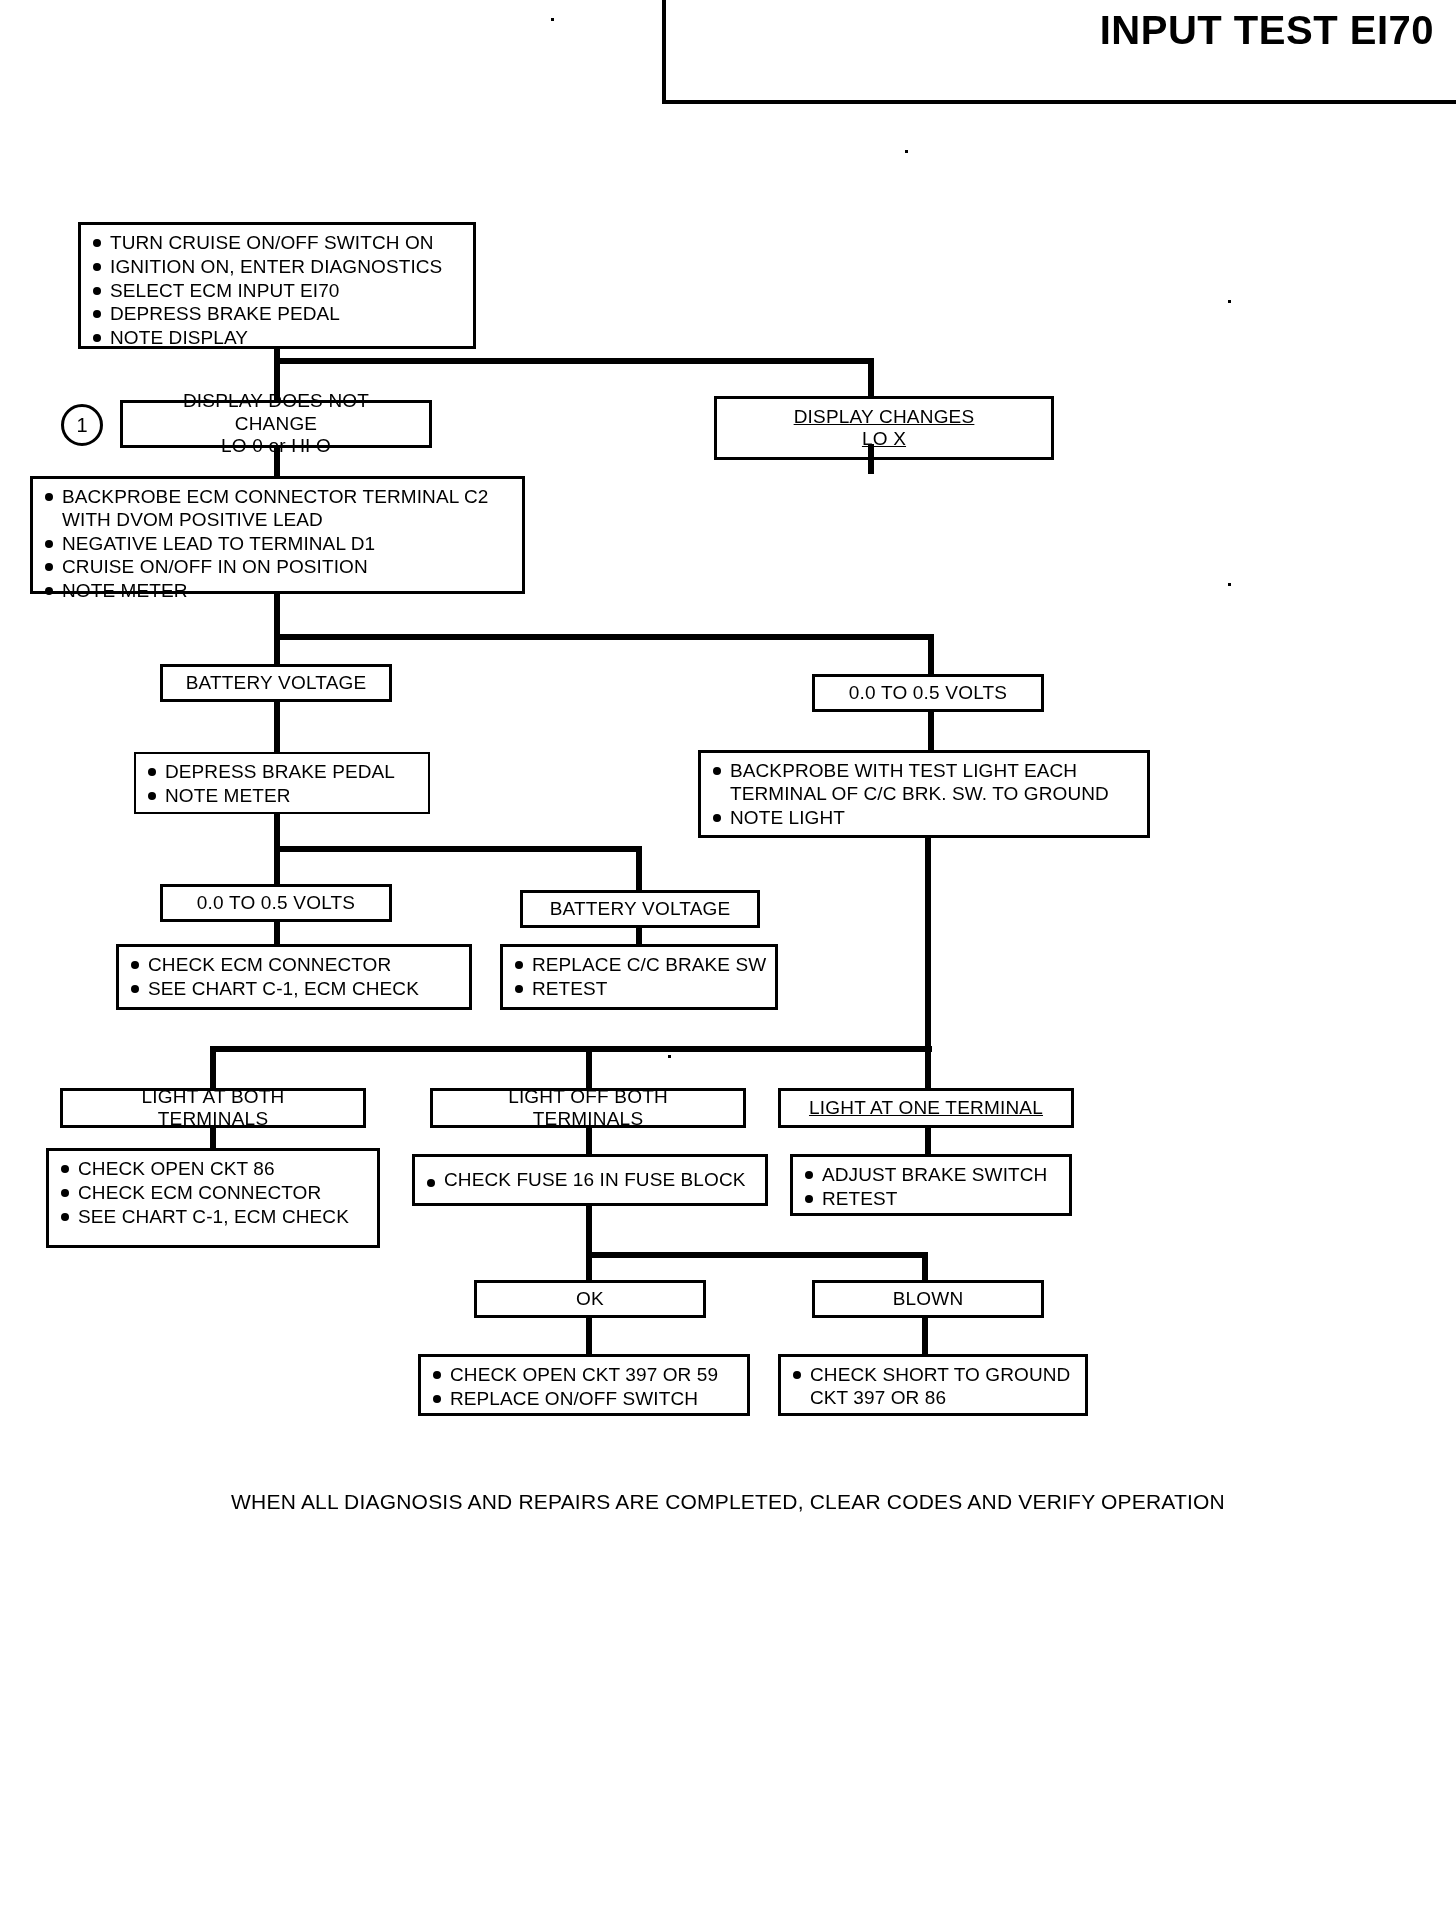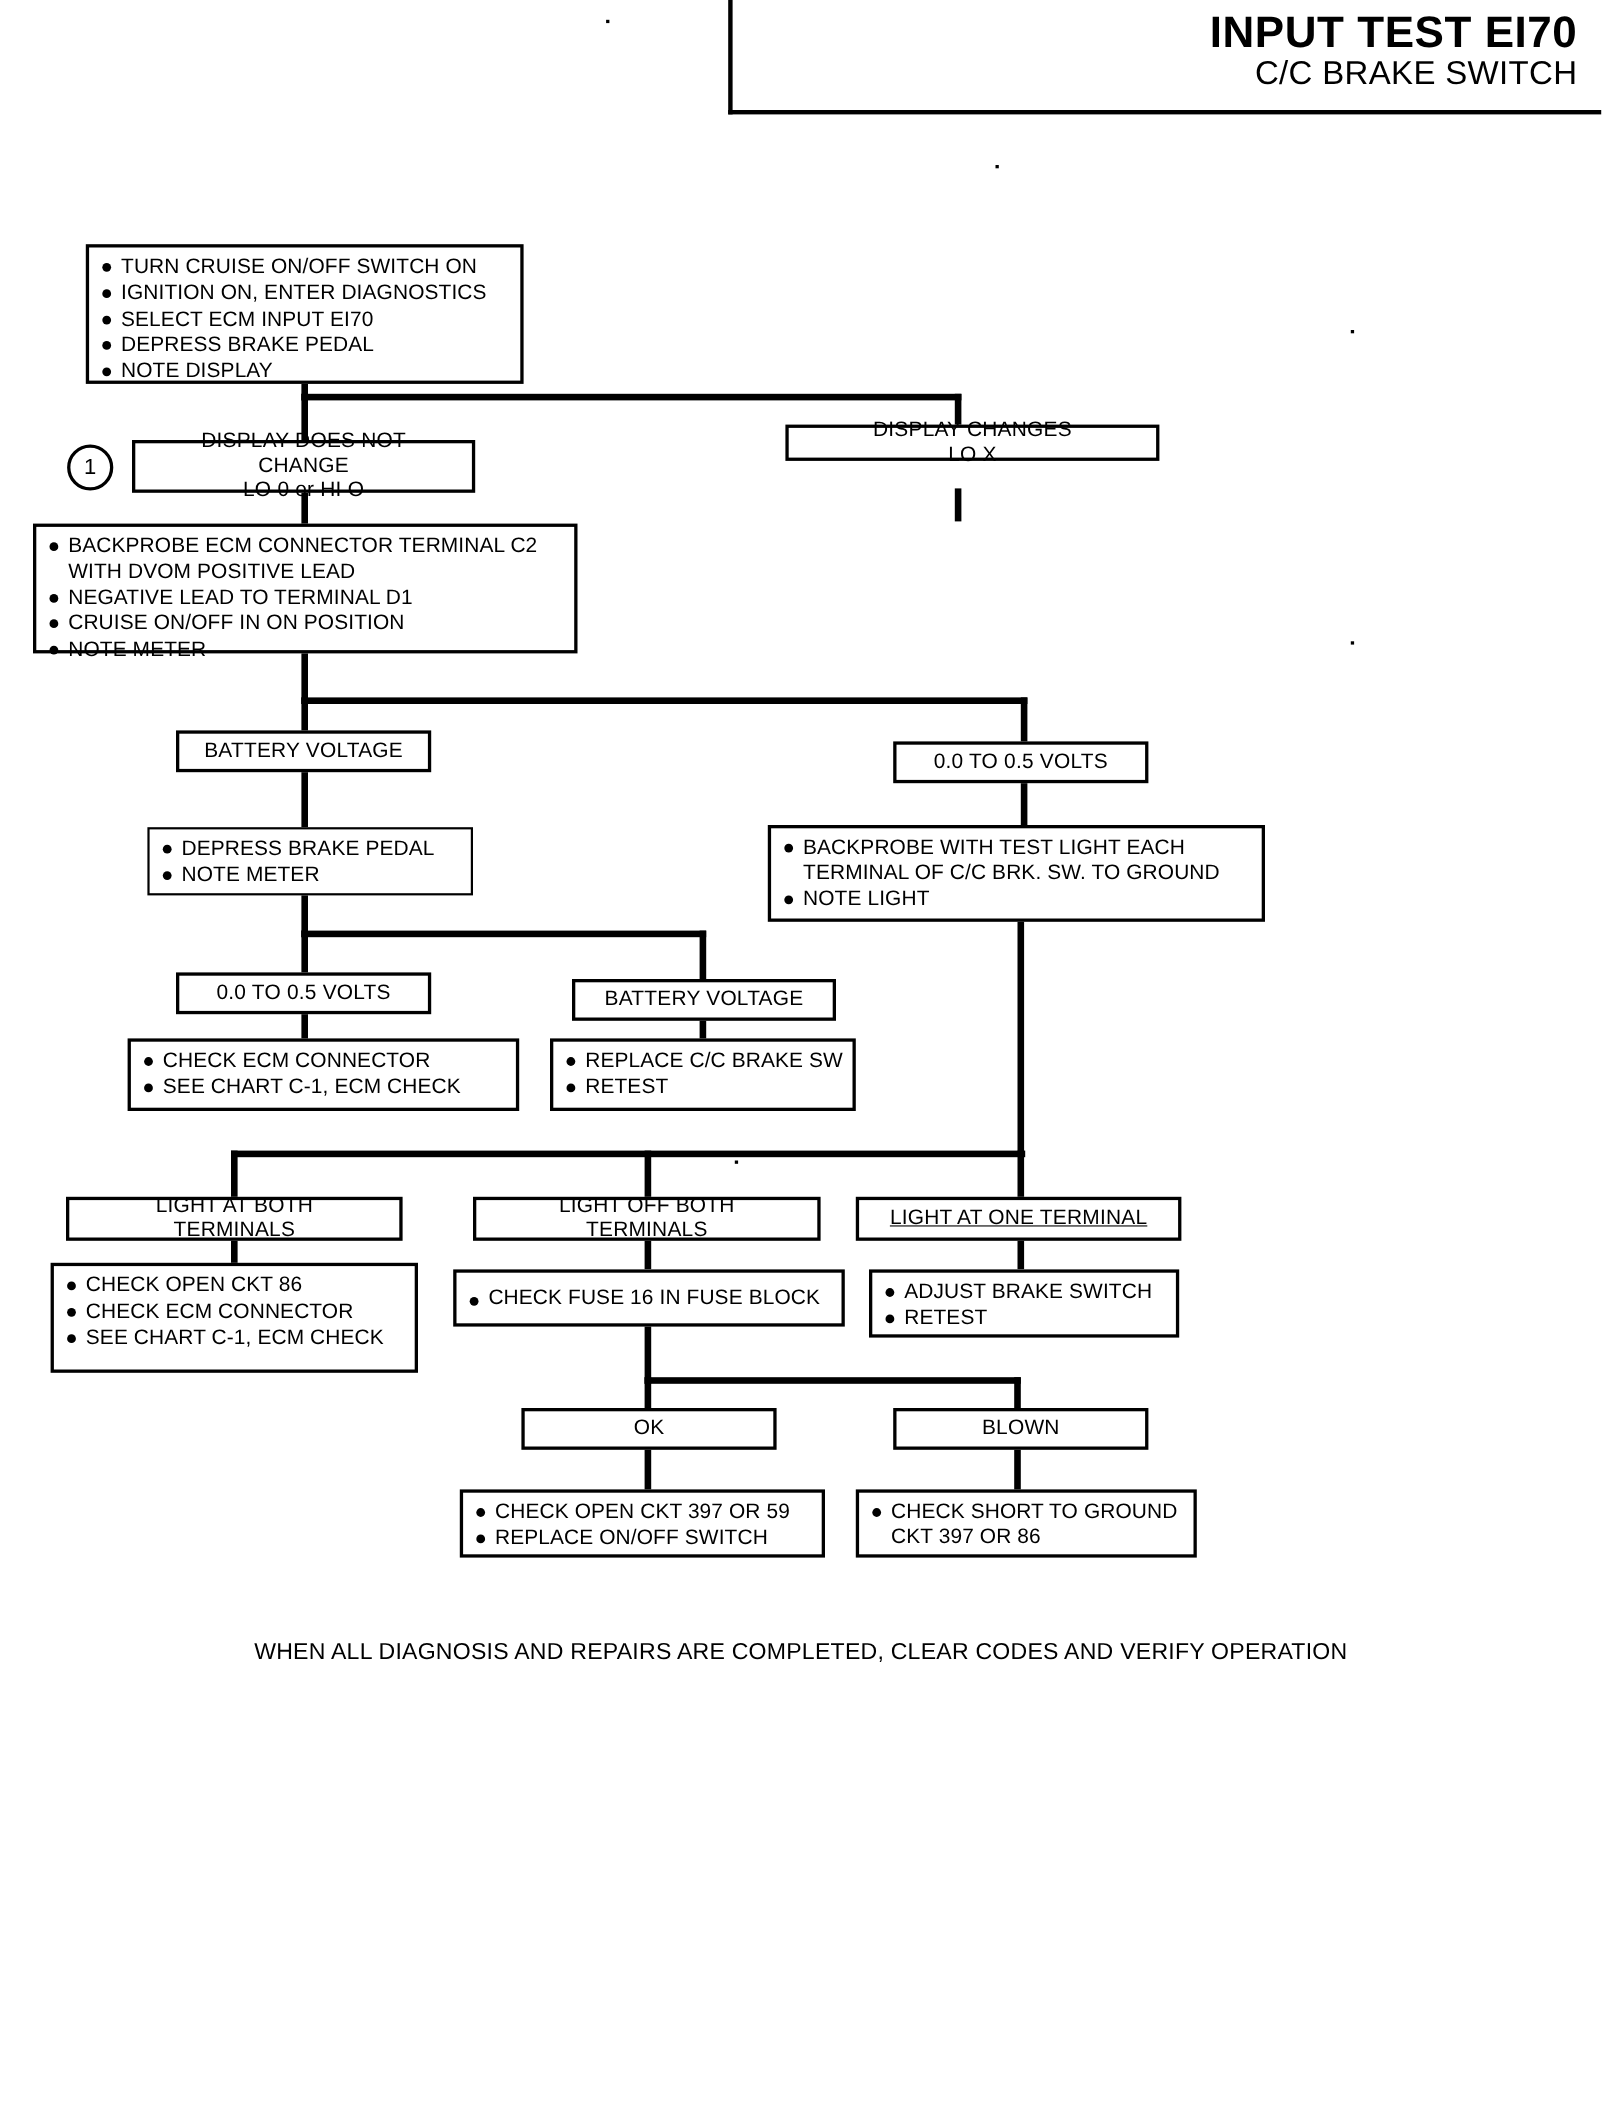--- a/index.html
+++ b/index.html
@@ -118,21 +118,20 @@
   
   .speck { position: absolute; background: #000; width: 3px; height: 3px; }
 </style>
 </head>
 <body>
 
 <div id="page">
 
   <div class="hdr-box">
     <div class="hdr-title">INPUT TEST EI70</div>
-    <div class="hdr-sub">C/C BRAKE SWITCH</div>
   </div>
 
   <div class="speck" style="left:551px; top:18px;"></div>
   <div class="speck" style="left:905px; top:150px;"></div>
   <div class="speck" style="left:1228px; top:300px;"></div>
   <div class="speck" style="left:1228px; top:583px;"></div>
   <div class="speck" style="left:668px; top:1055px;"></div>
 
   <div class="box bullets" style="left:78px; top:222px; width:398px; height:127px;">
     <div class="bl">
@@ -164,21 +163,21 @@
 
   <div class="circ" style="left:61px; top:404px;">
     <span>1</span>
   </div>
   <div class="box label-box" style="left:120px; top:400px; width:312px; height:48px; flex-direction:column;">
     <span>DISPLAY DOES NOT CHANGE</span>
     <span>LO 0 or HI O</span>
   </div>
   <div class="ln" style="left:274px; top:448px; width:6px; height:30px;"></div>
 
-  <div class="box label-box" style="left:714px; top:386px; width:340px; height:33px; flex-direction:column;">
+  <div class="box label-box" style="left:714px; top:396px; width:340px; height:64px; flex-direction:column;text-decoration:underline;">
     <span>DISPLAY CHANGES</span>
     <span>LO X</span>
   </div>
   <div class="ln" style="left:868px; top:444px; width:6px; height:30px;"></div>
 
   <div class="box bullets" style="left:30px; top:476px; width:495px; height:118px;">
     <div class="bl">
         <span class="dot"></span>
         <span class="btxt">BACKPROBE ECM CONNECTOR TERMINAL C2
 WITH DVOM POSITIVE LEAD</span>

